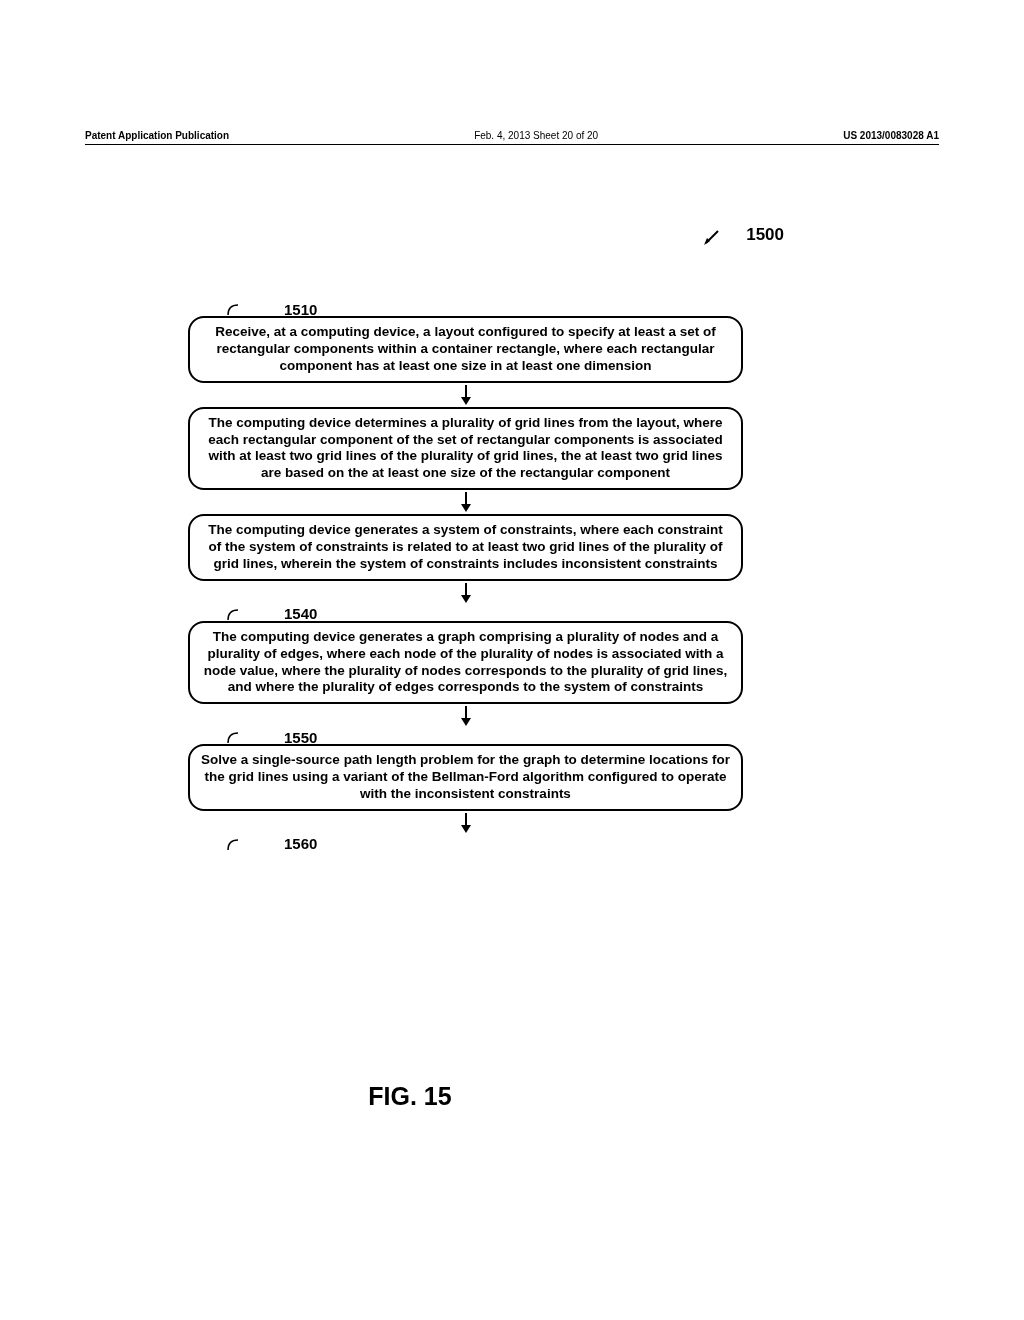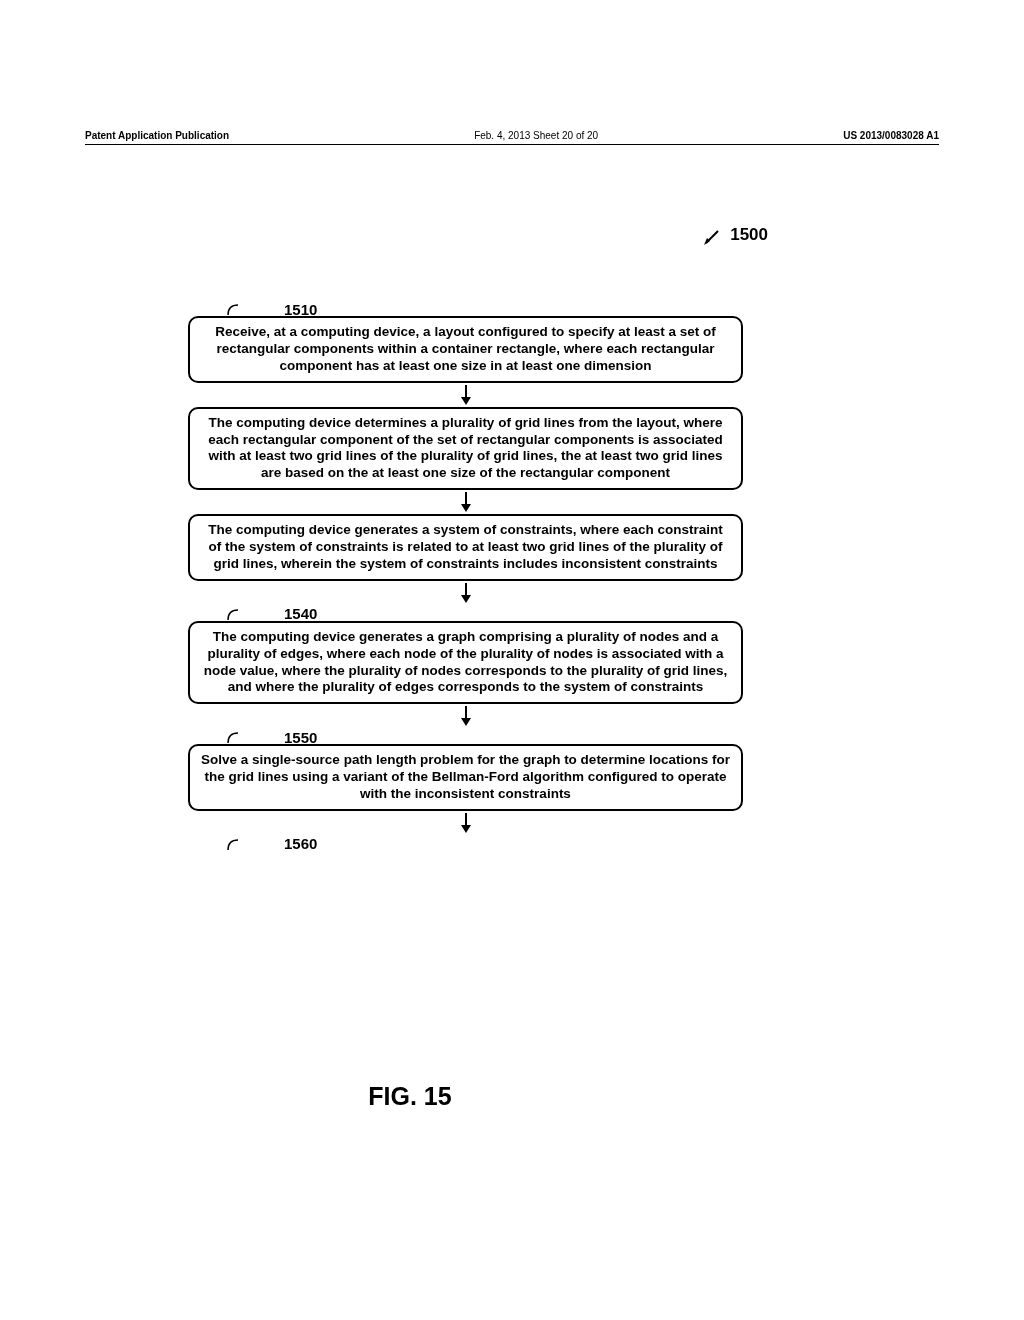--- a/index.html
+++ b/index.html
@@ -26,41 +26,41 @@
       border-bottom: 1.5px solid #000;
       padding-bottom: 3px;
       margin-top: 48px;
     }
     .header-left { font-weight: bold; }
     .header-center { }
     .header-right { font-weight: bold; }
     .fig-label-1500 {
       position: absolute;
       top: 225px;
-      right: 256px;
+      right: 240px;
       font-weight: bold;
       font-size: 17px;
     }
     .arrow-1500 {
       position: absolute;
       top: 225px;
       right: 302px;
       width: 18px;
       height: 20px;
     }
     .arrow-1500 svg { width: 100%; height: 100%; }
     .flow-container {
       position: absolute;
       top: 300px;
       left: 188px;
       width: 555px;
     }
     .box {
       border: 2px solid #000;
-      border-radius: 10px;
+      border-radius: 16px;
       padding: 6px 10px;
       text-align: center;
       font-weight: bold;
       font-size: 13.5px;
       line-height: 1.25;
       background: white;
     }
     .label-group {
       display: flex;
       align-items: center;

